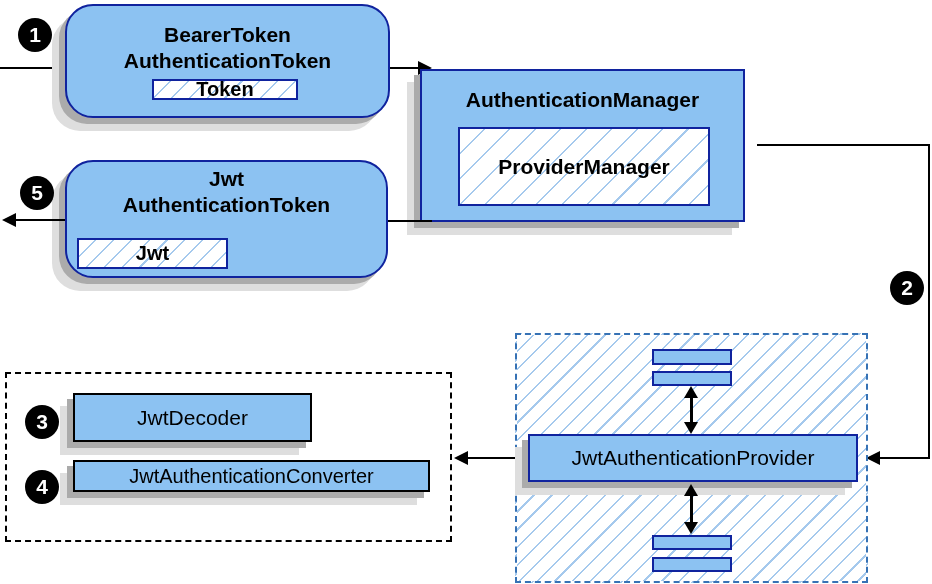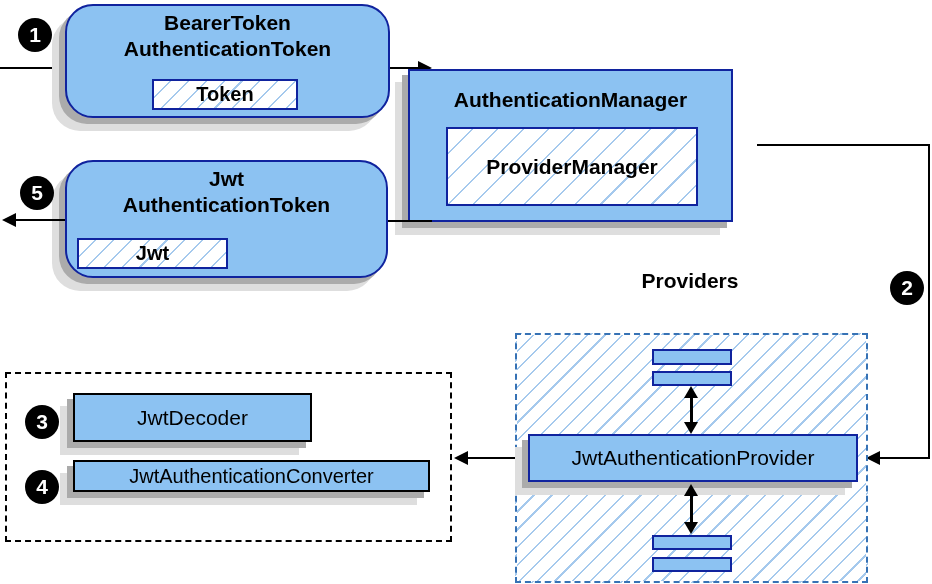--- a/index.html
+++ b/index.html
@@ -63,31 +63,31 @@
 </style>
 </head>
 <body>
 
 <div class="canvas">
 
   <div class="hline" style="left:0; top:67px; width:65px;"></div>
   <div class="badge" style="left:18px; top:18px;">1</div>
 
   <div class="node round shadow2" style="left:65px; top:4px; width:325px; height:114px;">
-    <div class="node-title" style="padding-top:4px;">
+    <div class="node-title" style="padding-top:16px;">
       <div>BearerToken</div>
       <div>AuthenticationToken</div>
     </div>
-    <div class="chip hatch-sm" style="left:85px; top:73px; width:146px; height:31px;">Token</div>
+    <div class="chip hatch-sm" style="left:85px; top:73px; width:146px; height:21px;">Token</div>
   </div>
 
   <div class="hline" style="left:390px; top:67px; width:30px;"></div>
   <div class="ah ah-right" style="left:418px; top:61px;"></div>
 
-  <div class="node shadow2" style="left:408px; top:69px; width:325px; height:153px;">
+  <div class="node shadow2" style="left:420px; top:69px; width:325px; height:153px;">
     <div class="node-title" style="margin-top:16px;">AuthenticationManager</div>
     <div class="chip hatch-lg" style="left:36px; top:56px; width:252px; height:79px; font-size:21px;">ProviderManager</div>
   </div>
 
   <div class="hline" style="left:757px; top:144px; width:173px;"></div>
   <div class="vline" style="left:928px; top:144px; height:315px;"></div>
   <div class="hline" style="left:880px; top:457px; width:50px;"></div>
   <div class="ah ah-left" style="left:866px; top:451px;"></div>
   <div class="badge" style="left:890px; top:271px;">2</div>
 
@@ -99,21 +99,20 @@
       <div>AuthenticationToken</div>
     </div>
     <div class="chip hatch-sm" style="left:10px; top:76px; width:151px; height:31px;">Jwt</div>
   </div>
 
   <div class="hline" style="left:14px; top:219px; width:51px;"></div>
   <div class="ah ah-left" style="left:2px; top:213px;"></div>
   <div class="badge" style="left:20px; top:176px;">5</div>
 
   <div class="group-heading" style="left:580px; top:268px; width:220px;">
-    <div>Providers</div>
   </div>
 
   <div class="dashed-blue hatch-sm" style="left:515px; top:333px; width:353px; height:250px;">
     <div class="mini-rect" style="left:135px; top:14px; width:80px; height:16px;"></div>
     <div class="mini-rect" style="left:135px; top:36px; width:80px; height:15px;"></div>
 
     <div class="varrow" style="left:167px; top:51px; height:48px;">
       <div class="ah ah-up tip-t"></div>
       <div class="shaft"></div>
       <div class="ah ah-down tip-b"></div>

